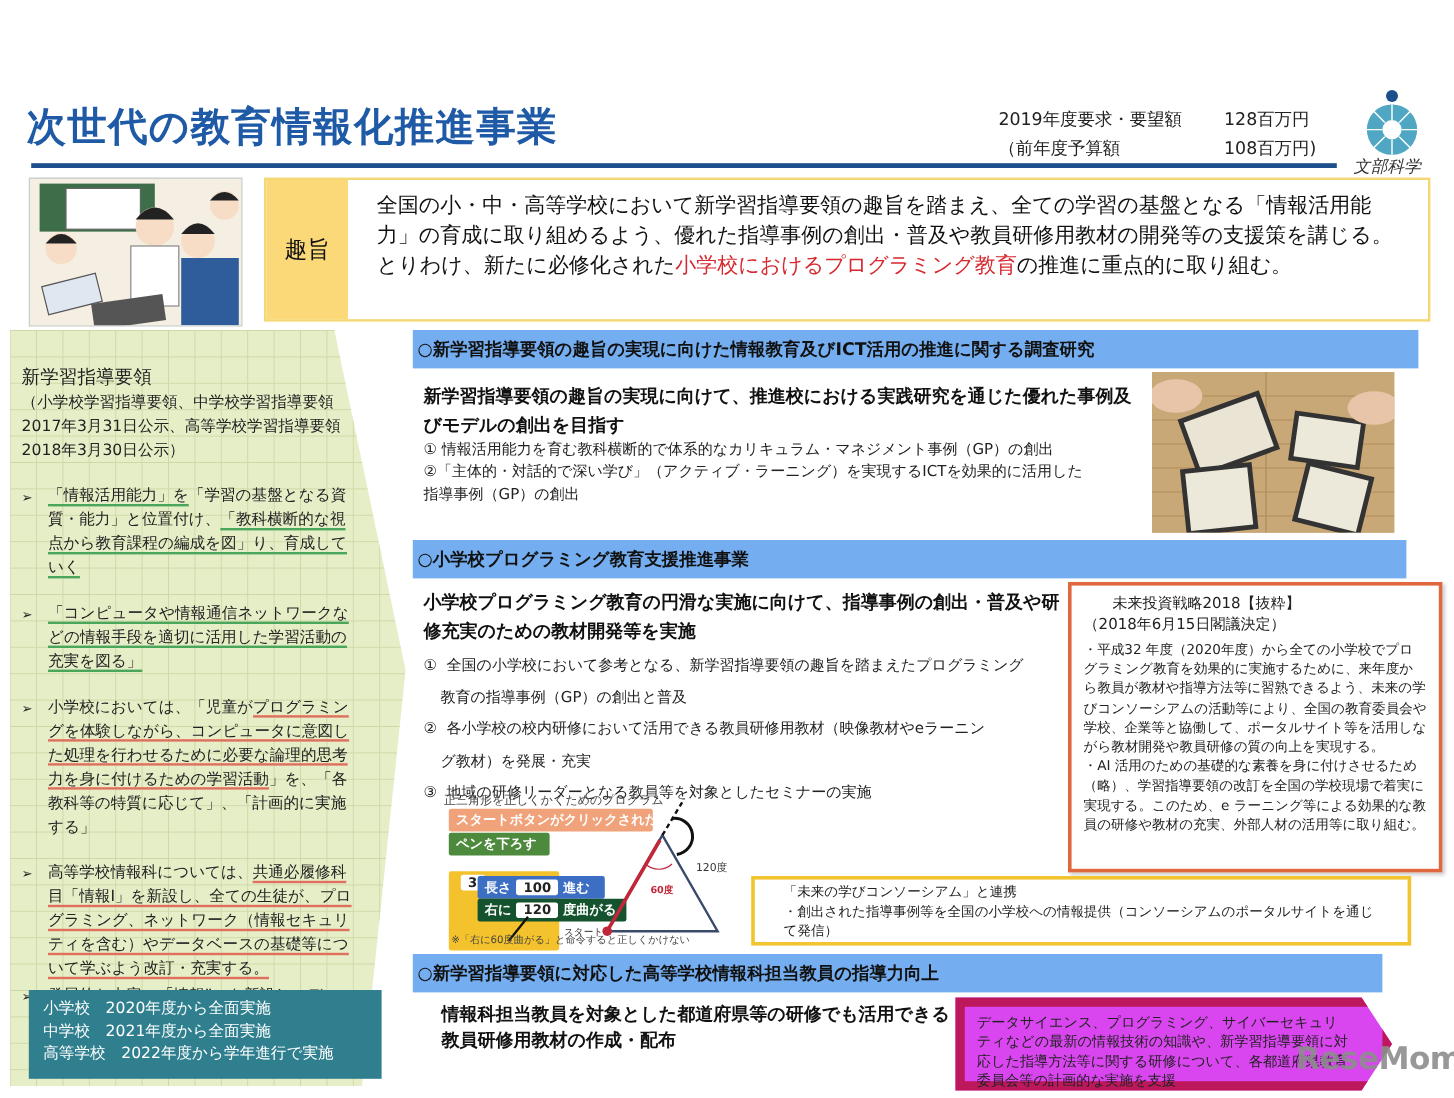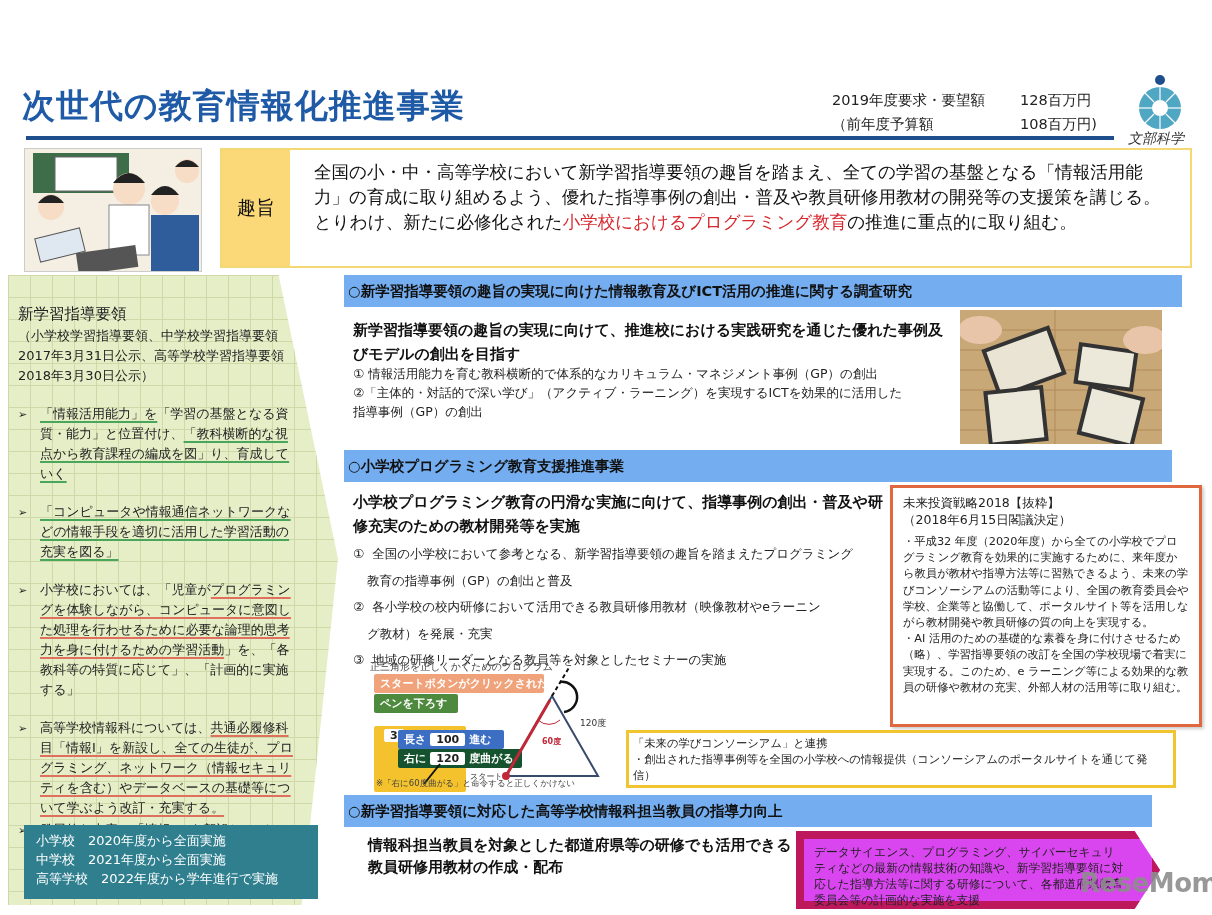--- a/index.html
+++ b/index.html
@@ -52,37 +52,37 @@
   .s1-lead { left: 353px; top: 318px; width: 600px; }
   .s1-items { left: 353px; top: 364px; width: 560px; }
   .s1-photo { left: 960px; top: 310px; width: 202px; height: 134px; background: #c7a677; overflow: hidden; }
 
   .s2-lead { left: 353px; top: 490px; width: 540px; line-height: 24px; }
   .s2-items { left: 353px; top: 541px; width: 545px; line-height: 26.5px; }
   .indent { padding-left: 14px; }
 
   
   .strategy { left: 890px; top: 485px; width: 312px; height: 242px; border: 3px solid #e0683e; background: #fff; padding: 6px 10px; font-size: 11.3px; line-height: 16.2px; color: #222; box-shadow: 2px 2px 3px rgba(0,0,0,0.2); }
-  .strategy .h { font-size: 12.5px; line-height: 17px; }
+  .strategy .h { font-size: 12.5px; line-height: 17px; margin-left: 24px; }
   .strategy .h2 { font-size: 12.5px; line-height: 17px; margin-bottom: 6px; }
 
   
   .prog { left: 364px; top: 660px; width: 250px; height: 130px; font-size: 9px; }
   .prog-cap { position: absolute; left: 6px; top: 0; font-size: 10px; color: #444; white-space: nowrap; }
   .blk { position: absolute; color: #fff; font-weight: bold; font-size: 11px; padding: 2px 6px; white-space: nowrap; border-radius: 2px; }
   .blk-start { left: 10px; top: 14px; width: 170px; background: #f0a37a; }
   .blk-pen { left: 10px; top: 34px; width: 84px; background: #4e8a3d; }
   .blk-loop { left: 10px; top: 54px; width: 92px; height: 66px; background: #f3c22c; border-radius: 2px; margin-top: 12px; }
   .blk-fwd { left: 34px; top: 70px; width: 106px; background: #3c6fc4; }
   .blk-turn { left: 34px; top: 89px; width: 124px; background: #14532d; }
   .num { background: #fff; color: #222; padding: 0 6px; margin: 0 4px; border-radius: 2px; }
   .prog-note { position: absolute; left: 12px; top: 118px; font-size: 8.5px; color: #444; white-space: nowrap; }
 
   
-  .consort { left: 626px; top: 730px; width: 550px; height: 58px; border: 3px solid #f0c530; background: #fff; padding: 3px 4px; font-size: 11.3px; line-height: 16px; color: #222; }
+  .consort { left: 626px; top: 730px; width: 550px; height: 58px; border: 3px solid #f0c530; background: #fff; padding: 3px 24px; font-size: 11.3px; line-height: 16px; color: #222; }
 
   
   .s3-lead { left: 368px; top: 834px; width: 430px; font-size: 15px; line-height: 22px; font-weight: bold; }
   .s3-arrow { left: 796px; top: 831px; width: 364px; height: 78px; background: #d946ef; border: 8px solid #be185d;
     clip-path: polygon(0 0, 93% 0, 100% 50%, 93% 100%, 0 100%); padding: 5px 28px 23px 10px; font-size: 11.8px; line-height: 16px; color: #222; }
   .watermark { left: 1080px; top: 868px; font-size: 26px; font-weight: bold; color: #8d8d8d; letter-spacing: -0.5px; opacity: 0.9; }
 </style>
 </head>
 <body>
 

